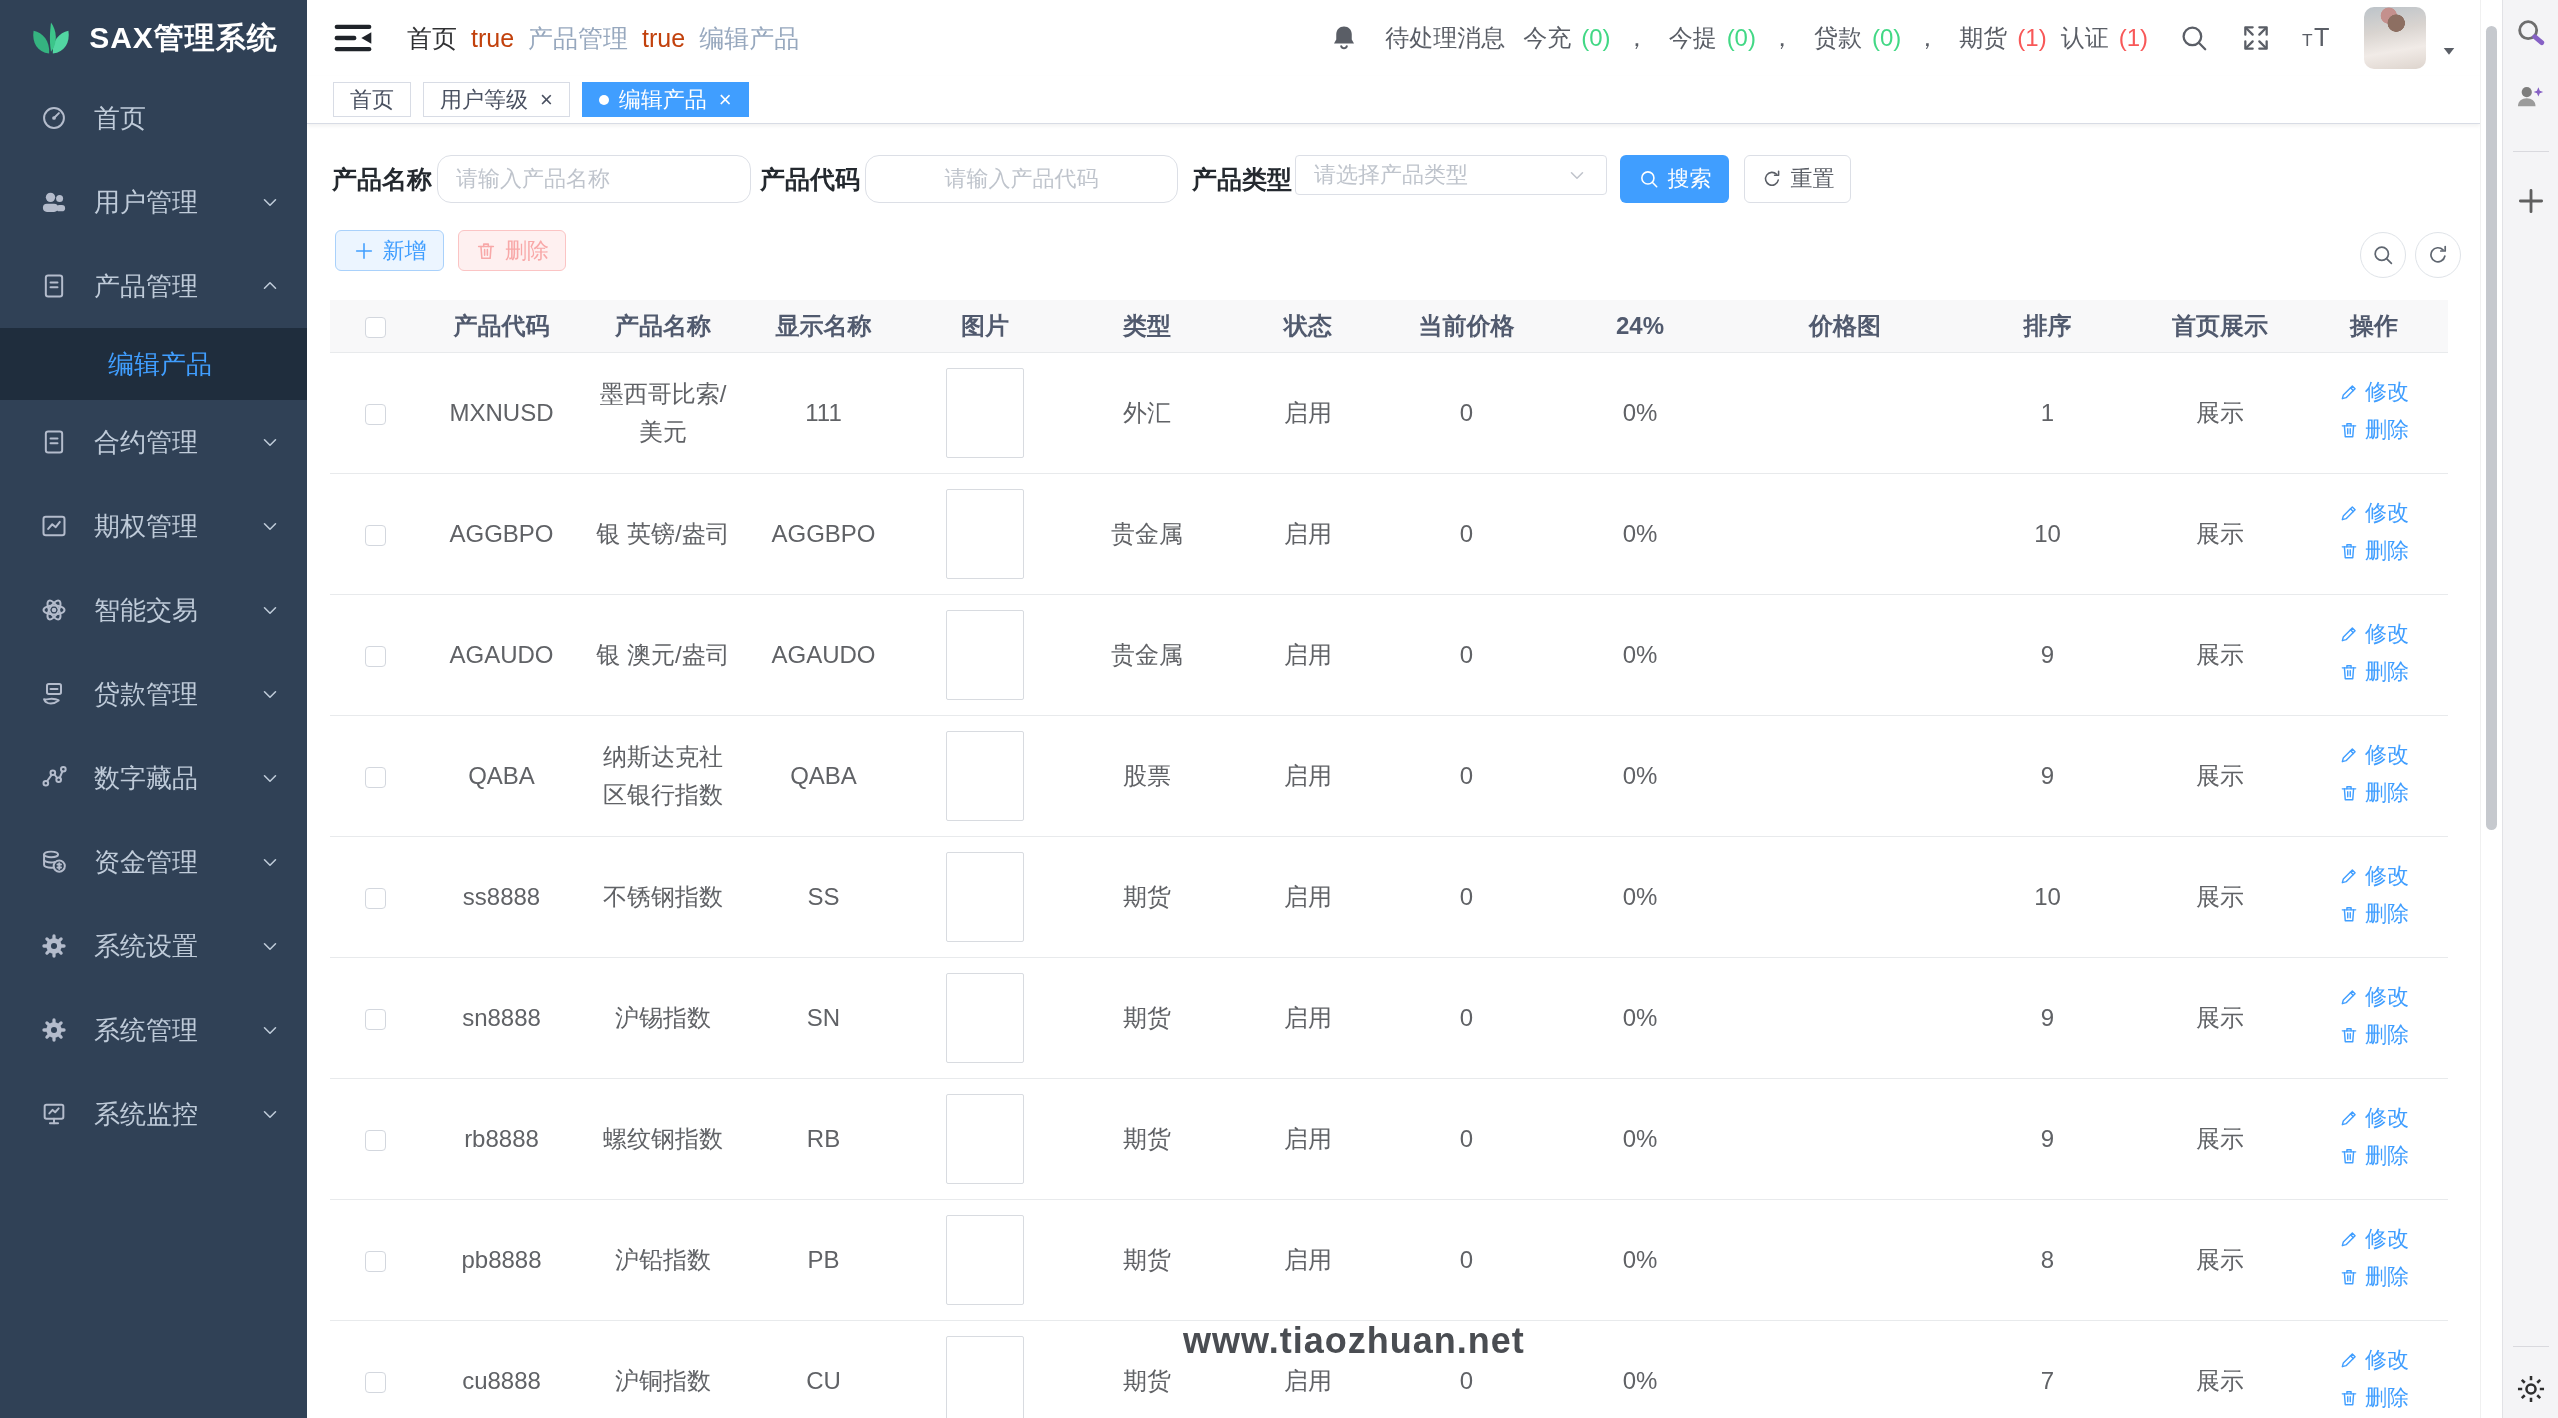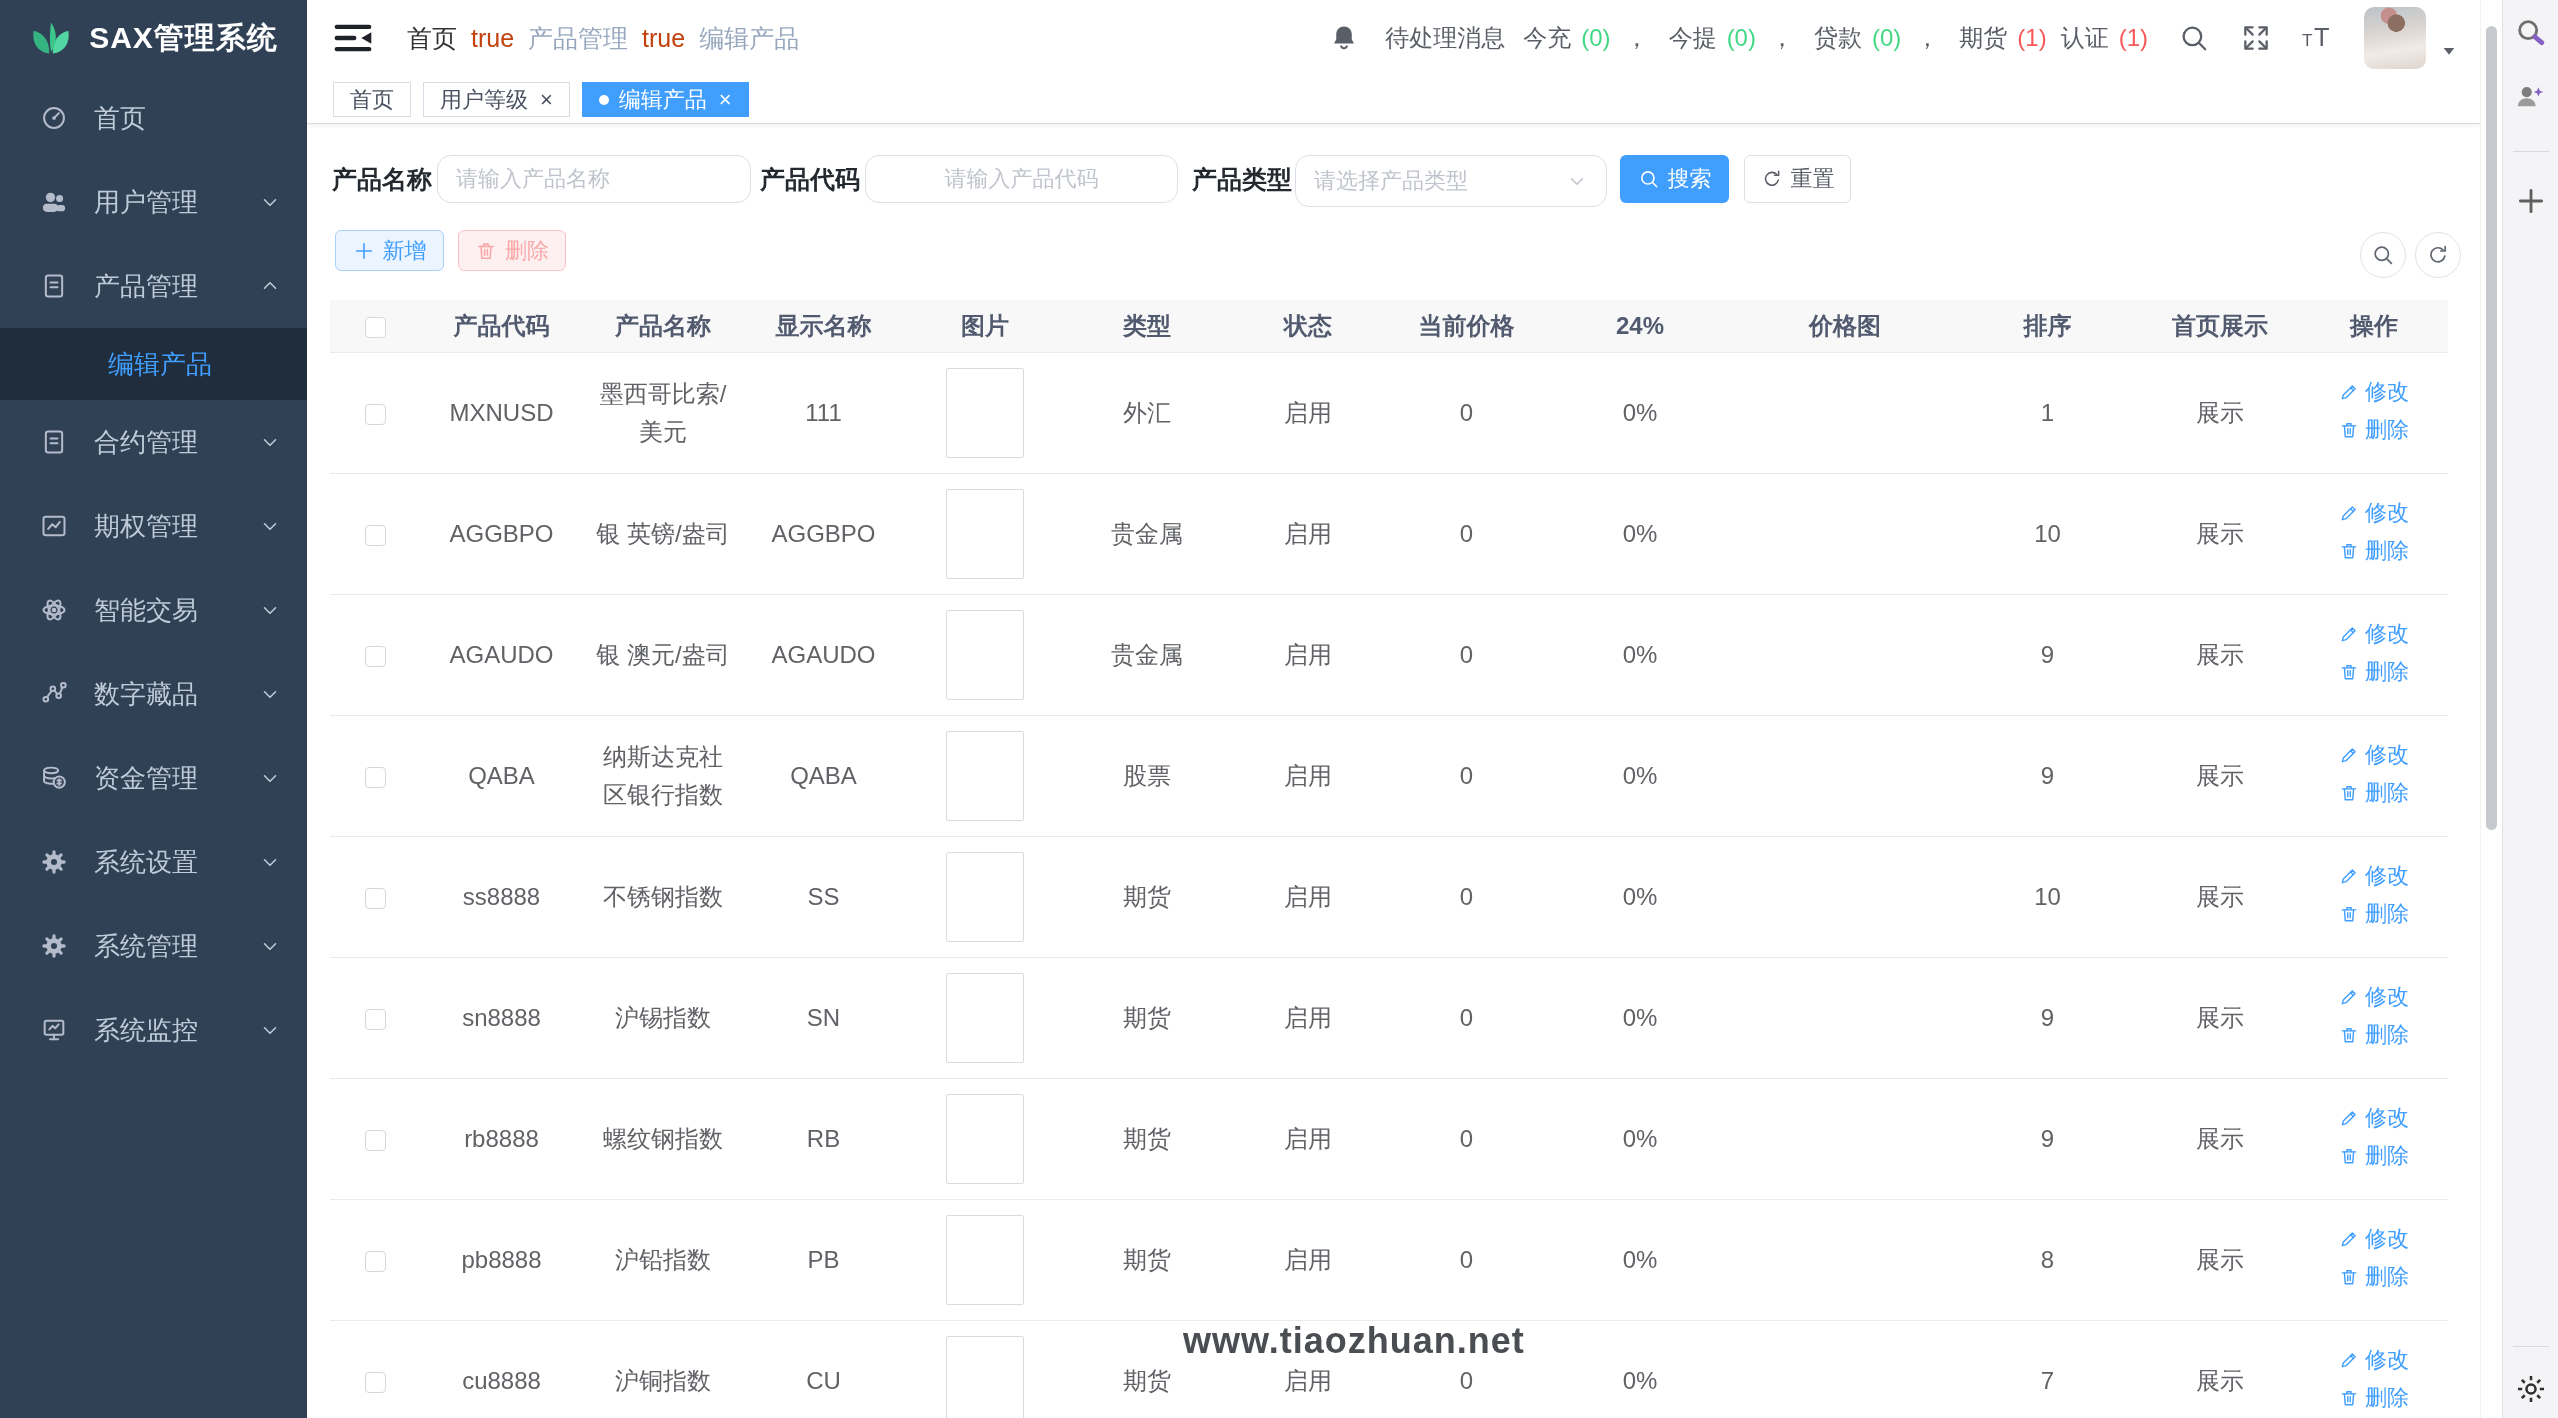--- a/index.html
+++ b/index.html
@@ -58,21 +58,21 @@
   .tabsbar{height:48px;border-bottom:1px solid #d8dce5;box-shadow:0 2px 4px rgba(0,0,0,.06);display:flex;align-items:center;padding-left:26px;gap:12px;position:relative;z-index:2;background:#fff;}
   .tab{height:35px;border:1px solid #d8dce5;background:#fff;color:#495060;font-size:22px;display:inline-flex;align-items:center;padding:0 16px;cursor:pointer;}
   .tab .dot{width:10px;height:10px;border-radius:50%;background:#fff;margin-right:10px;}
   .tab .x{margin-left:12px;font-size:22px;line-height:1;}
   .tab.active{background:#409eff;border-color:#409eff;color:#fff;}
 
   
   .f-label{position:absolute;font-size:25px;font-weight:700;color:#24292f;top:163px;white-space:nowrap;}
   .f-input{position:absolute;top:155px;height:48px;border:1px solid #dcdfe6;border-radius:14px;font-size:22px;color:#606266;padding:0 18px;outline:none;font-family:inherit;background:#fff;}
   .f-input::placeholder{color:#bfc4cc;}
-  .f-select{position:absolute;top:155px;height:52px;border:1px solid #dcdfe6;border-radius:14px;display:flex;align-items:center;padding:0 18px;cursor:pointer;background:#fff;gap:40px;}
+  .f-select{position:absolute;top:155px;height:40px;border:1px solid #dcdfe6;border-radius:4px;display:flex;align-items:center;padding:0 18px;cursor:pointer;background:#fff;gap:40px;}
   .f-select .ph{color:#bfc4cc;font-size:22px;}
   .f-select .chev{width:22px;height:22px;color:#c0c4cc;margin-left:auto;}
   .btn{position:absolute;height:48px;border-radius:6px;display:flex;align-items:center;justify-content:center;font-size:22px;cursor:pointer;gap:8px;border:1px solid transparent;}
   .btn .bi{width:22px;height:22px;}
   .btn-search{left:1313px;top:155px;width:109px;background:#409eff;color:#fff;}
   .btn-reset{left:1437px;top:155px;width:107px;background:#fff;border-color:#dcdfe6;color:#5a5e66;}
   .btn-add{left:28px;top:230px;width:109px;height:41px;background:#ecf5ff;border-color:#a9d1fb;color:#409eff;}
   .btn-del{left:151px;top:230px;width:108px;height:41px;background:#fef0f0;border-color:#fbc4c4;color:#f8a8a8;}
   .circle-btn{position:absolute;top:232px;width:46px;height:46px;border:1px solid #dfe3e8;border-radius:50%;display:flex;align-items:center;justify-content:center;color:#5f6670;cursor:pointer;background:#fff;}
   .circle-btn .bi{width:24px;height:24px;}
@@ -262,20 +262,29 @@
     <span class="mlabel">期权管理</span>
     <svg class="chev">
           <use href="#sym-chev"></use>
         </svg>
   </li>
       <li class="menu-item">
     <svg class="mi">
           <use href="#sym-atom"></use>
         </svg>
     <span class="mlabel">智能交易</span>
+    <svg class="chev">
+          <use href="#sym-chev"></use>
+        </svg>
+  </li>
+      <li class="menu-item">
+    <svg class="mi">
+          <use href="#sym-loan"></use>
+        </svg>
+    <span class="mlabel">贷款管理</span>
     <svg class="chev">
           <use href="#sym-chev"></use>
         </svg>
   </li>
       <li class="menu-item">
     <svg class="mi">
           <use href="#sym-nodes"></use>
         </svg>
     <span class="mlabel">数字藏品</span>
     <svg class="chev">

